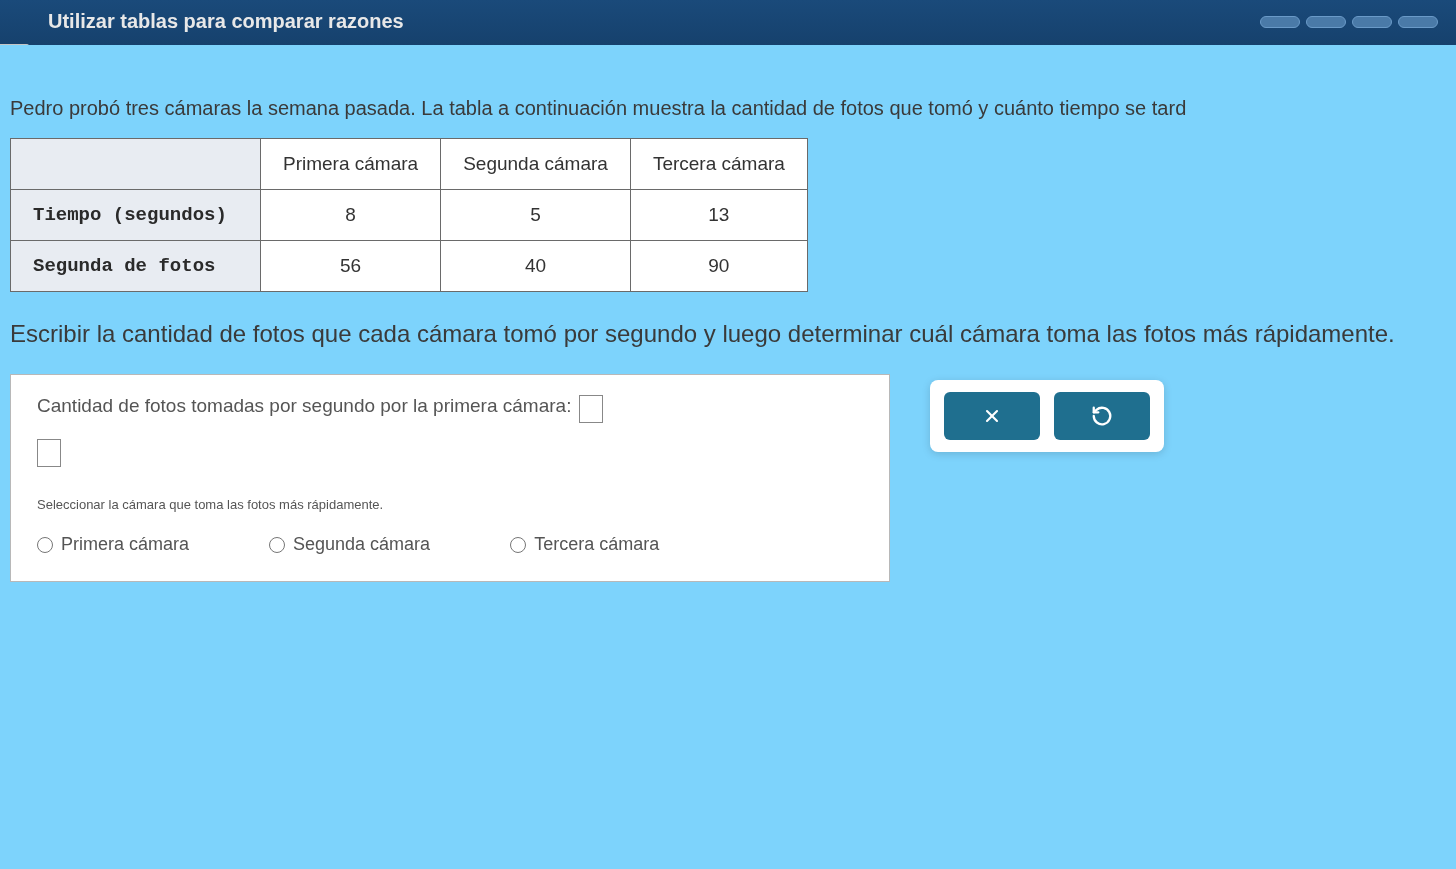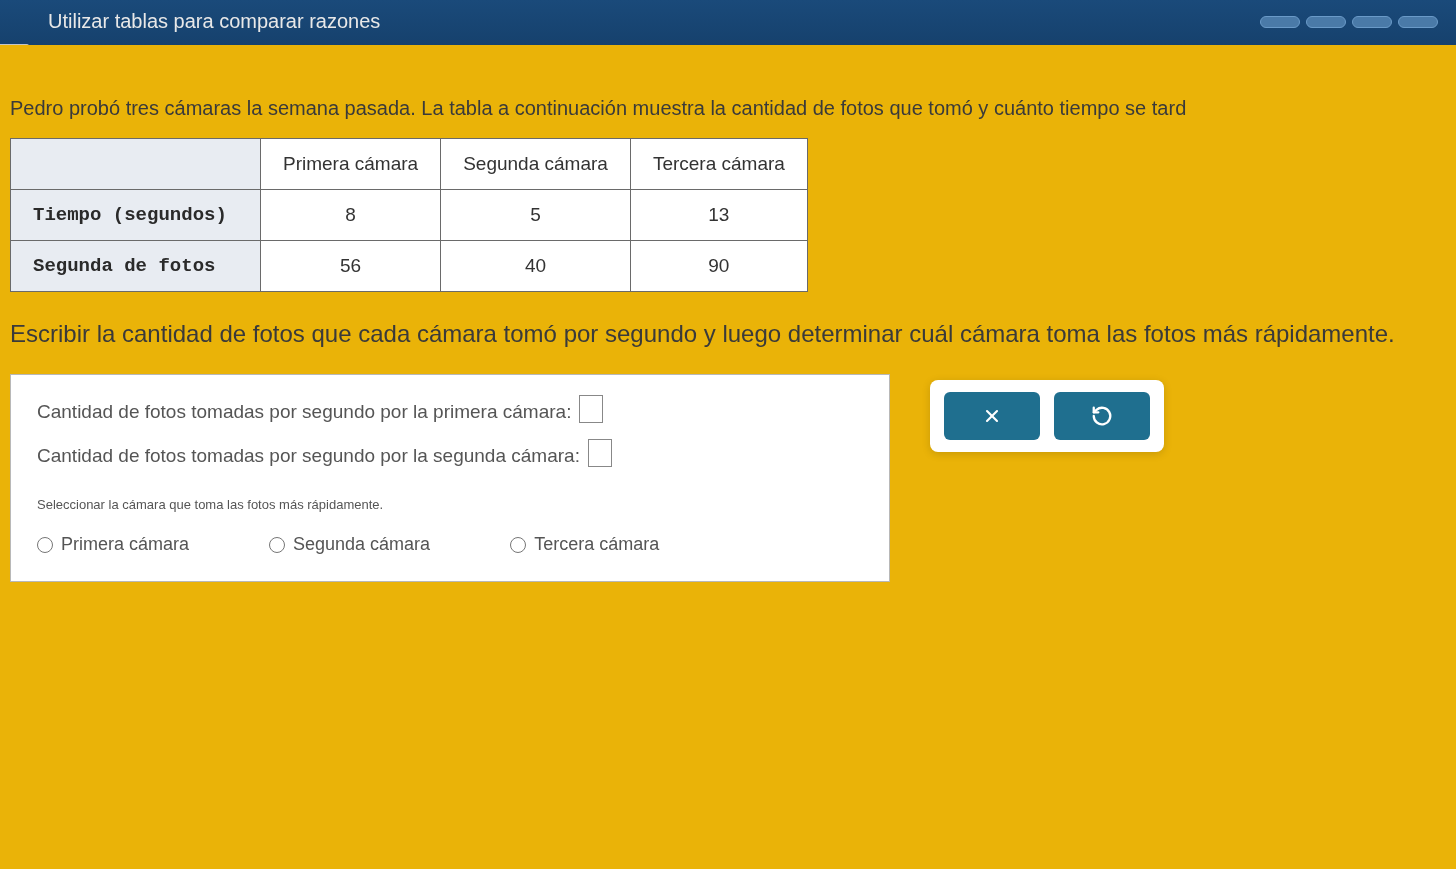--- a/index.html
+++ b/index.html
@@ -14,21 +14,21 @@
   .top-bar {
     background: linear-gradient(180deg, #1a4a7a 0%, #16416d 100%);
     color: #e8e8e8;
     padding: 10px 18px 12px 48px;
     font-size: 20px;
     display: flex;
     align-items: center;
     justify-content: space-between;
     position: relative;
   }
-  .top-bar .title { font-weight: 400; }
+  .top-bar .title { font-weight: 700; }
   .progress-pills {
     display: flex;
     gap: 6px;
   }
   .pill {
     width: 40px;
     height: 12px;
     border-radius: 6px;
     background: #4a7aa8;
     border: 1px solid #6a9ac8;
@@ -43,21 +43,21 @@
     border: 1px solid #c5c5c5;
     border-left: none;
     border-radius: 0 4px 4px 0;
     display: flex;
     align-items: center;
     justify-content: center;
     color: #2a7ab0;
   }
   .content {
     padding: 28px 10px 10px 10px;
-    background: #eab308;
+    background: #7dd3fc;
     height: calc(100% - 44px);
     position: relative;
   }
   .intro {
     font-size: 20px;
     color: #3a3a3a;
     margin: 24px 0 18px 0;
   }
   table.data {
     border-collapse: collapse;
@@ -97,21 +97,21 @@
     gap: 40px;
   }
   .answer-box {
     border: 1px solid #b8b8b8;
     padding: 20px 26px 26px 26px;
     width: 880px;
     background: #fff;
   }
   .answer-line {
     display: flex;
-    align-items: flex-end;
+    align-items: flex-start;
     gap: 8px;
     font-size: 19px;
     color: #555;
     margin-bottom: 16px;
   }
   .answer-input {
     width: 24px;
     height: 28px;
     border: 1px solid #888;
     background: #fff;
@@ -208,21 +208,20 @@
 
   <p class="instruction">Escribir la cantidad de fotos que cada cámara tomó por segundo y luego determinar cuál cámara toma las fotos más rápidamente.</p>
 
   <div class="work-row">
     <div class="answer-box">
       <div class="answer-line">
         <span>Cantidad de fotos tomadas por segundo por la primera cámara:</span>
         <input class="answer-input" value="" style="">
       </div>
       <div class="answer-line">
-        <span>Cantidad de fotos tomadas por segundo por la segunda cámara:</span>
         <input class="answer-input" value="" style="">
       </div>
 
       <p class="select-prompt">Seleccionar la cámara que toma las fotos más rápidamente.</p>
 
       <div class="radio-row">
         <label class="radio-opt">
           <input type="radio" name="cam" style="">
           <span>Primera cámara</span>
         </label>

